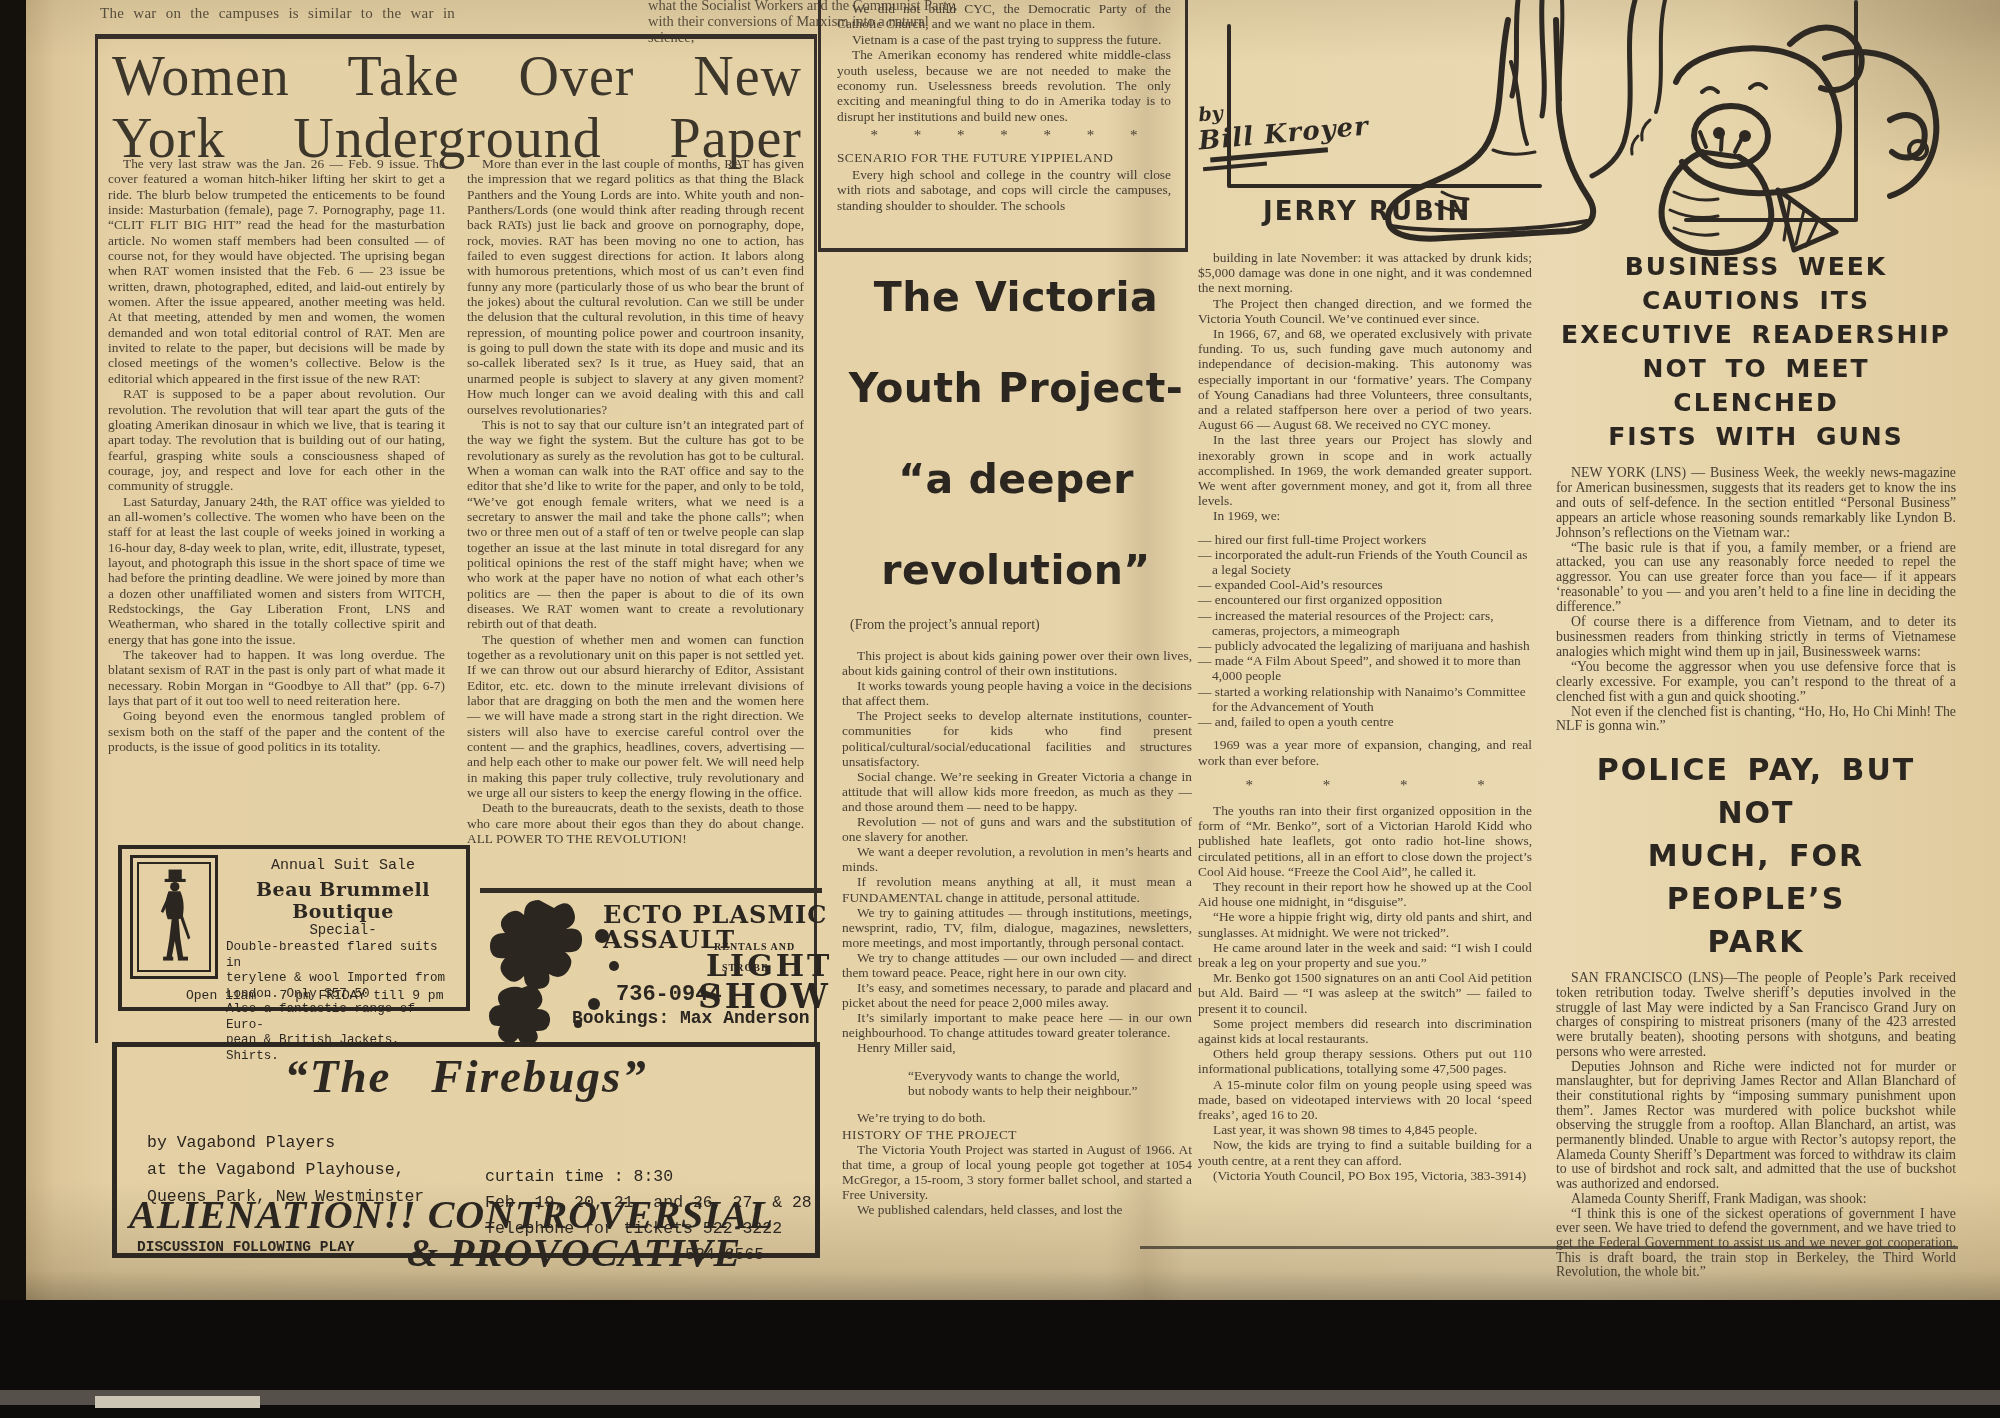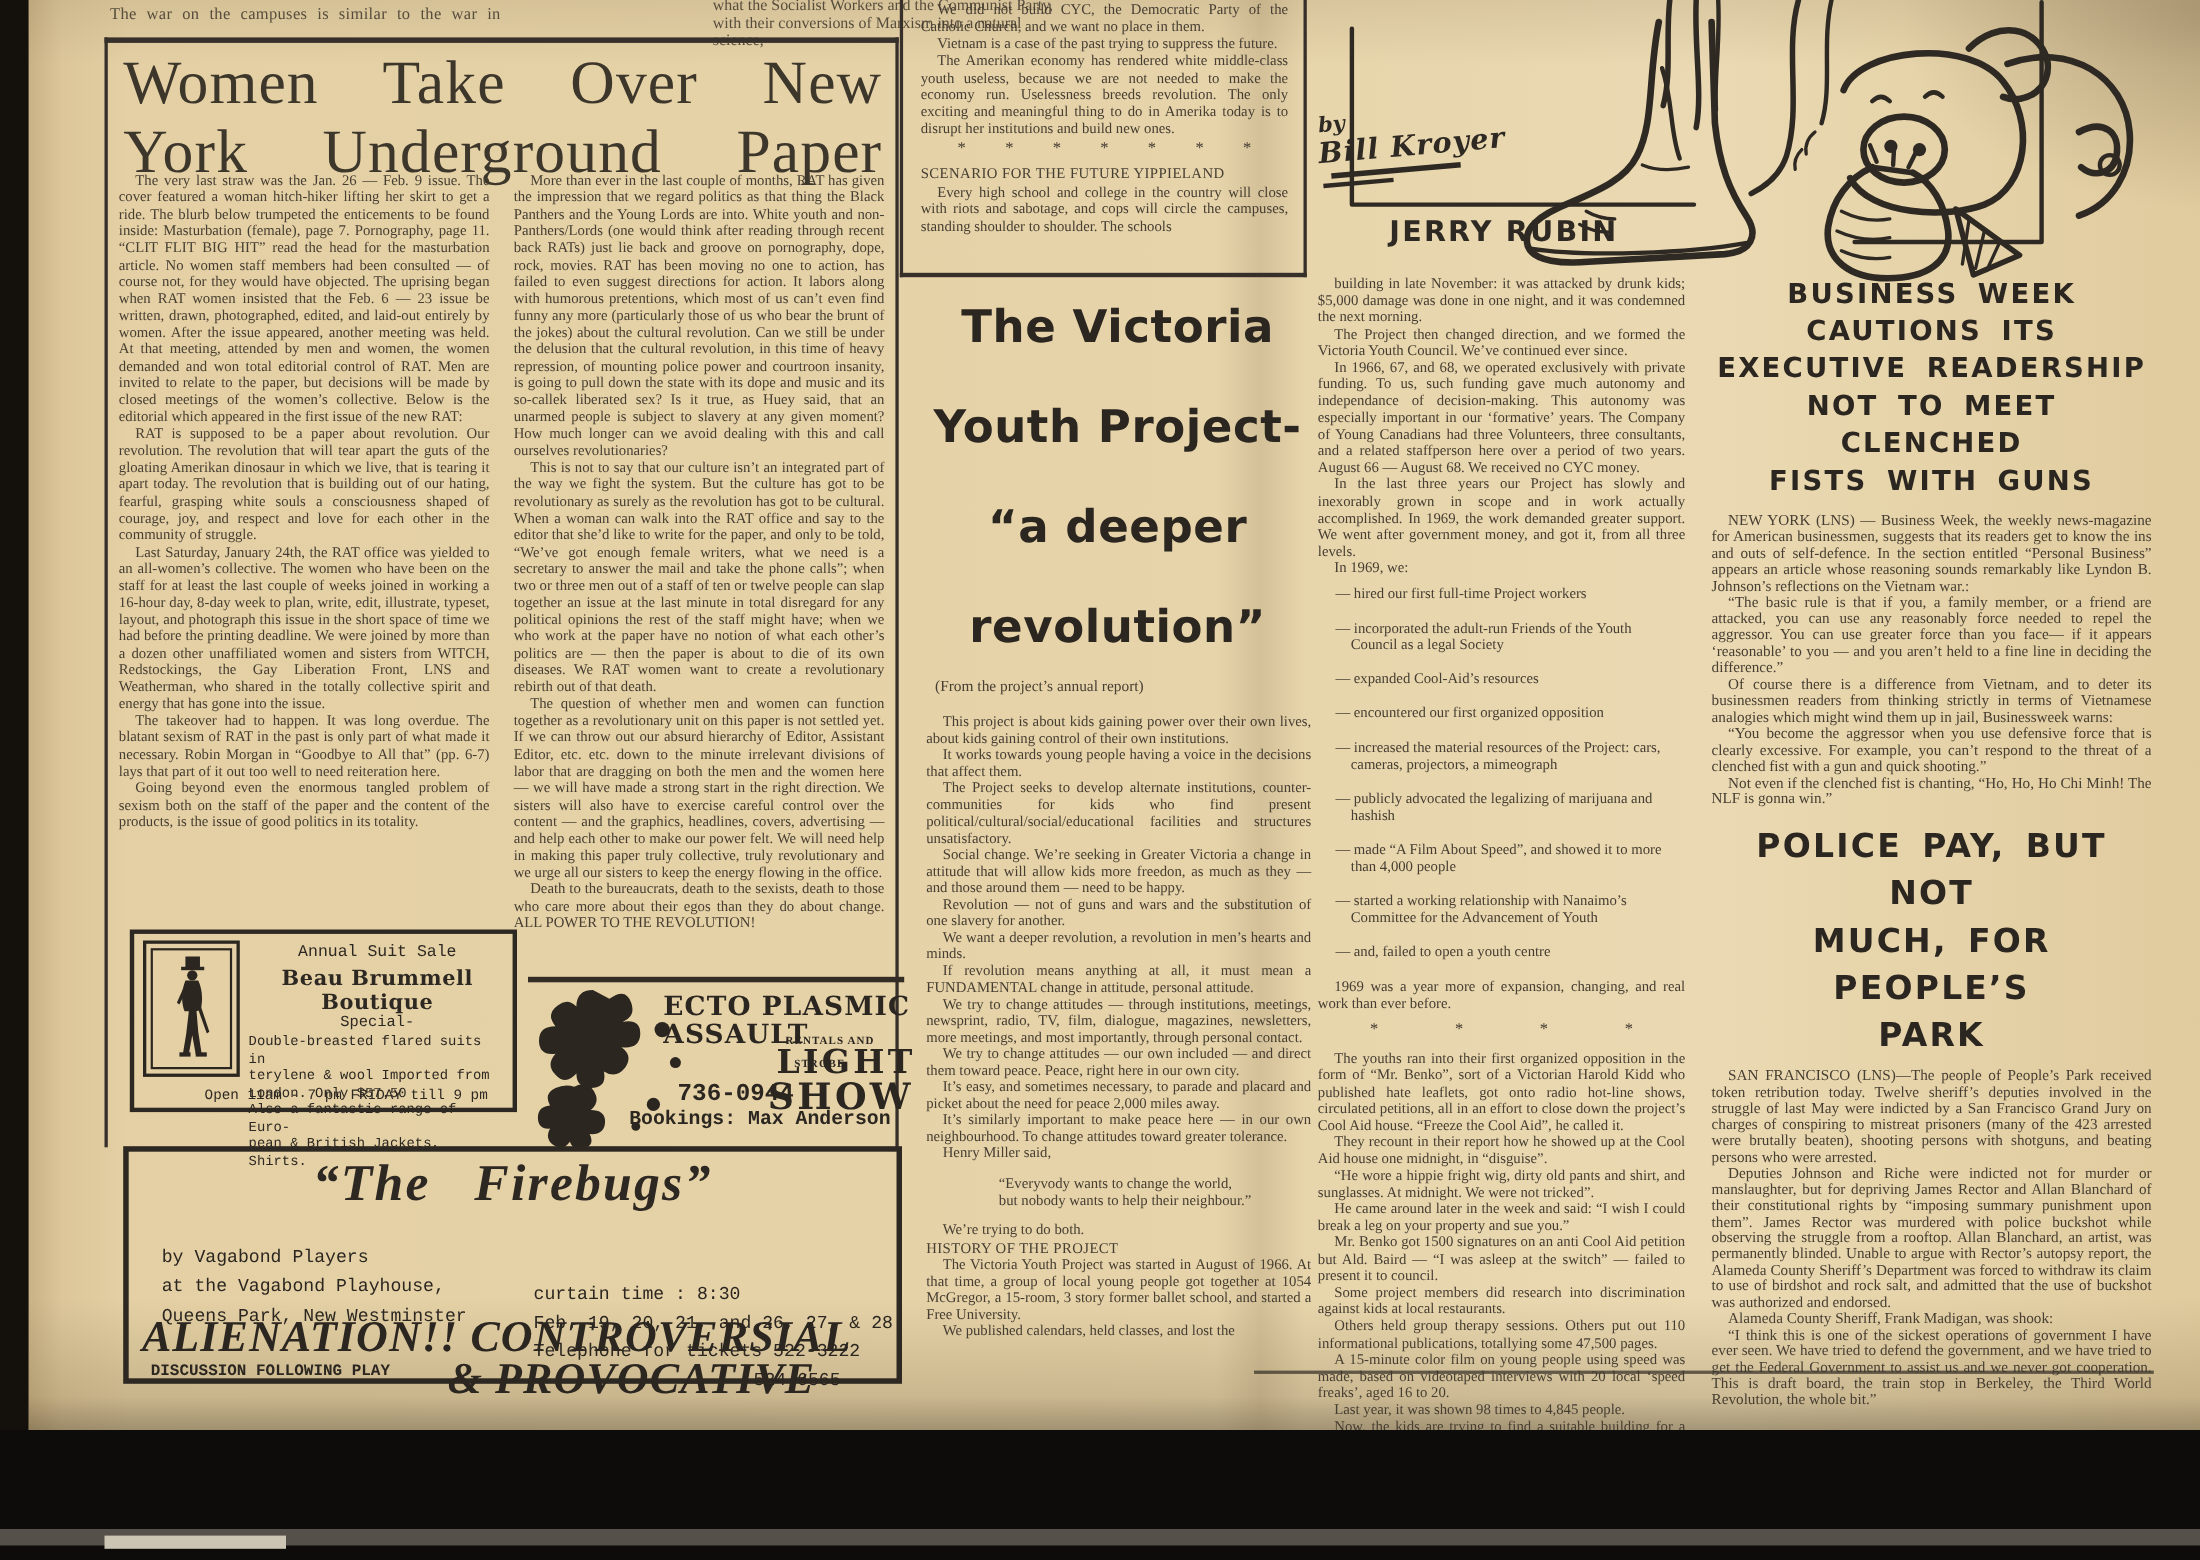--- a/index.html
+++ b/index.html
@@ -48,21 +48,21 @@
   .rubin-caption{left:1263px;top:196px;font-size:26px;font-weight:bold;letter-spacing:2px;color:#2e2922;}
   
   .vic-headline{left:842px;top:252px;width:348px;text-align:center;color:#2b2620;
                 font-weight:800;font-size:41px;line-height:91px;letter-spacing:.5px;}
   .vic-note{left:850px;top:617px;width:340px;font-size:14px;}
   .vic-body{left:842px;top:648px;width:350px;font-size:13.4px;line-height:15.1px;}
   .quote{margin:12px 0 12px 66px;text-indent:0;text-align:left;}
   .hist-h{margin:2px 0 0;text-indent:0;letter-spacing:.4px;}
   
   .col4{left:1198px;top:250px;width:334px;font-size:13.4px;line-height:15.2px;}
-  .li{margin:16px;text-align:left;padding-left:14px;text-indent:-14px;}
+  .li{margin:0;text-align:left;padding-left:14px;text-indent:-14px;}
   .li-gap{margin-top:8px;}
   
   .rightcol{left:1556px;top:250px;width:400px;}
   .biz-headline{color:#2b2620;font-weight:800;font-size:25px;line-height:34px;
                 letter-spacing:2px;word-spacing:7px;text-align:center;}
   .biz-body{margin-top:12px;font-size:13.8px;line-height:14.9px;}
   .police-headline{margin-top:14px;color:#2b2620;font-weight:800;font-size:30px;line-height:43px;
                    letter-spacing:2px;word-spacing:6px;text-align:center;}
   .police-body{margin-top:8px;font-size:13.8px;line-height:14.7px;}
   .bottom-rule{left:1140px;top:1246px;width:818px;height:3px;background:#3b342b;opacity:.75;}
@@ -204,21 +204,21 @@
   </div>
   <div class="abs vic-note">(From the project’s annual report)</div>
   <div class="abs vic-body">
     <p class="p">This project is about kids gaining power over their own lives, about kids gaining control of their own institutions.</p>
     <p class="p">It works towards young people having a voice in the decisions that affect them.</p>
     <p class="p">The Project seeks to develop alternate institutions, counter-communities for kids who find present political/cultural/social/educational facilities and structures unsatisfactory.</p>
     <p class="p">Social change. We’re seeking in Greater Victoria a change in attitude that will allow kids more freedon, as much as they — and those around them — need to be happy.</p>
     <p class="p">Revolution — not of guns and wars and the substitution of one slavery for another.</p>
     <p class="p">We want a deeper revolution, a revolution in men’s hearts and minds.</p>
     <p class="p">If revolution means anything at all, it must mean a FUNDAMENTAL change in attitude, personal attitude.</p>
-    <p class="p">We try to change attitudes — through institutions, meetings, newsprint, radio, TV, film, dialogue, magazines, newsletters, more meetings, and most importantly, through personal contact.</p>
+    <p class="p">We try to gaining attitudes — through institutions, meetings, newsprint, radio, TV, film, dialogue, magazines, newsletters, more meetings, and most importantly, through personal contact.</p>
     <p class="p">We try to change attitudes — our own included — and direct them toward peace. Peace, right here in our own city.</p>
     <p class="p">It’s easy, and sometimes necessary, to parade and placard and picket about the need for peace 2,000 miles away.</p>
     <p class="p">It’s similarly important to make peace here — in our own neighbourhood. To change attitudes toward greater tolerance.</p>
     <p class="p">Henry Miller said,</p>
     <div class="quote">
       <div>“Everyvody wants to change the world,</div>
       <div>but nobody wants to help their neighbour.”</div>
     </div>
     <p class="p">We’re trying to do both.</p>
     <p class="p hist-h">HISTORY OF THE PROJECT</p>

